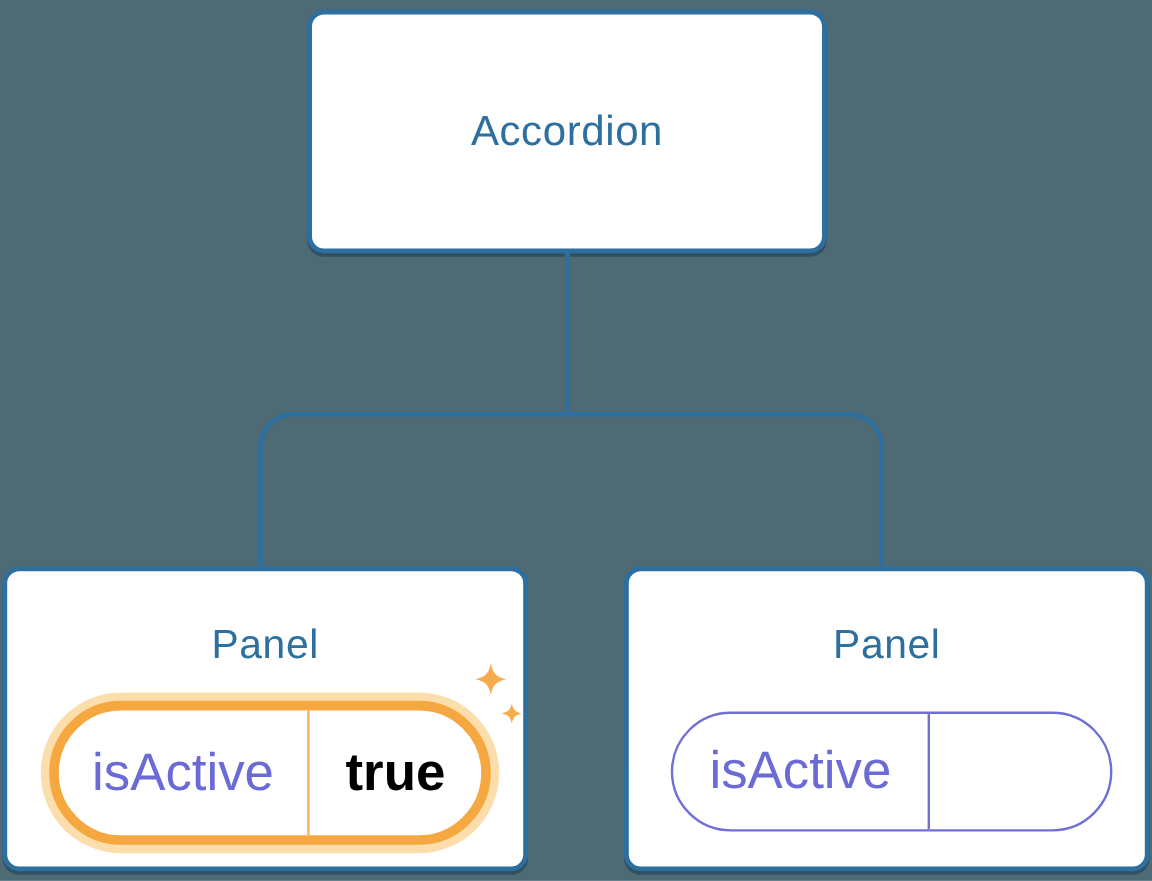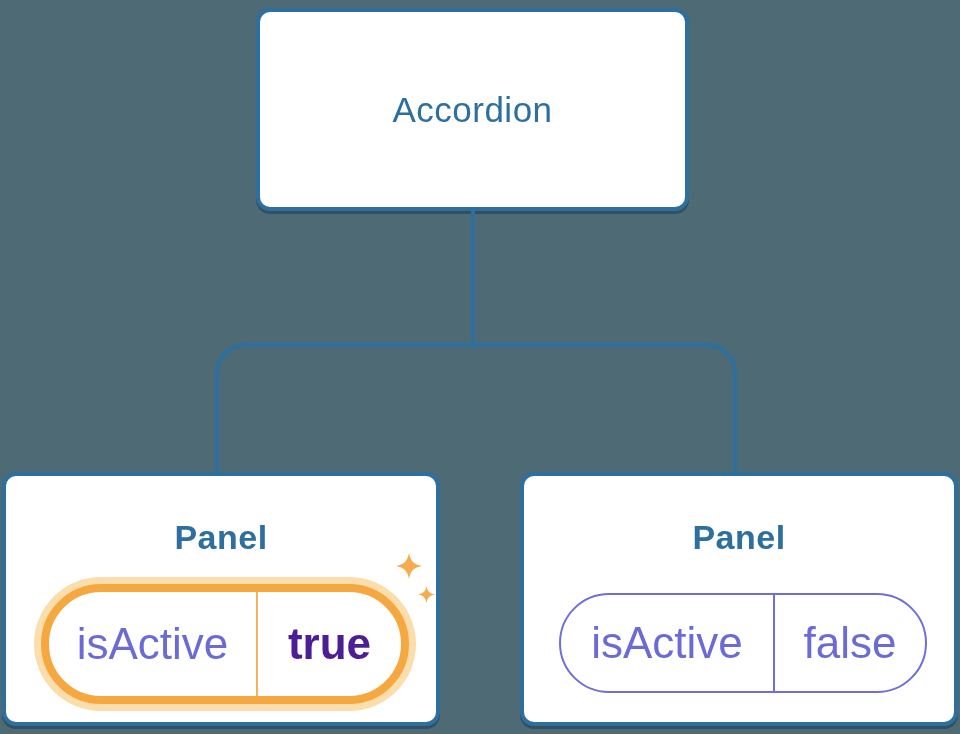--- a/index.html
+++ b/index.html
@@ -59,21 +59,21 @@
     width: 438px; height: 254px;
   }
   .node-panel-left  { left: 2px;   top: 472px; }
   .node-panel-right { left: 520px; top: 472px; }
   .panel-title {
     position: absolute;
     left: 0; top: 42px; width: 100%;
     text-align: center;
     color: #2D6F9F;
     font-size: 34px;
-    font-weight: 700;
+    font-weight: 400;
     letter-spacing: 0.5px;
   }
 
   
   .pill {
     position: absolute;
     box-sizing: border-box;
     display: flex;
     align-items: stretch;
     background: #ffffff;
@@ -92,21 +92,21 @@
     border-radius: 60px;
     box-shadow: 0 0 0 7px #FBDEAB;
   }
   .pill-active .pill-cell-name {
     width: 207px;
     border-right: 2px solid #F4B45F;
   }
   .pill-active .pill-cell-value {
     flex: 1;
     font-weight: 700;
-    color: #4c1d95;
+    color: #000000;
   }
   .pill-inactive {
     left: 35px; top: 117px;
     width: 368px; height: 100px;
     border: 2px solid #6F6FD6;
     border-radius: 50px;
   }
   .pill-inactive .pill-cell-name {
     width: 212px;
     border-right: 2px solid #6F6FD6;
@@ -145,17 +145,16 @@
     <svg class="sparkle sparkle-small" viewBox="0 0 24 24">
       <path d="M12 0 C13.6 7.8, 16.2 10.4, 24 12 C16.2 13.6, 13.6 16.2, 12 24 C10.4 16.2, 7.8 13.6, 0 12 C7.8 10.4, 10.4 7.8, 12 0 Z"></path>
     </svg>
   </div>
 
   <div class="node node-panel node-panel-right">
     <div class="panel-title">Panel</div>
 
     <div class="pill pill-inactive">
       <div class="pill-cell pill-cell-name">isActive</div>
-      <div class="pill-cell pill-cell-value">false</div>
     </div>
   </div>
 
 </div>
 
 </body></html>

